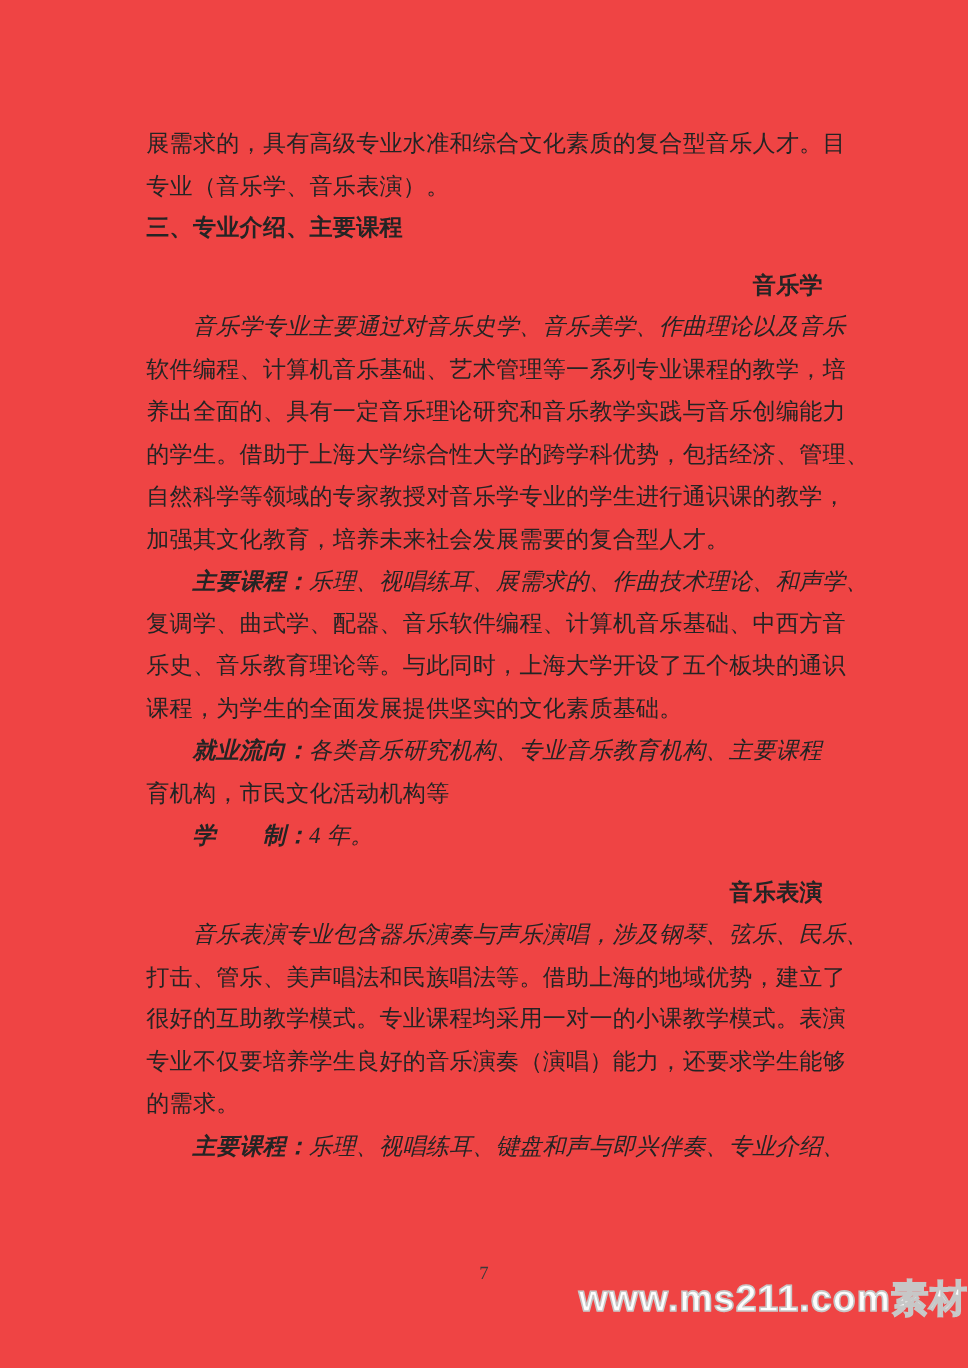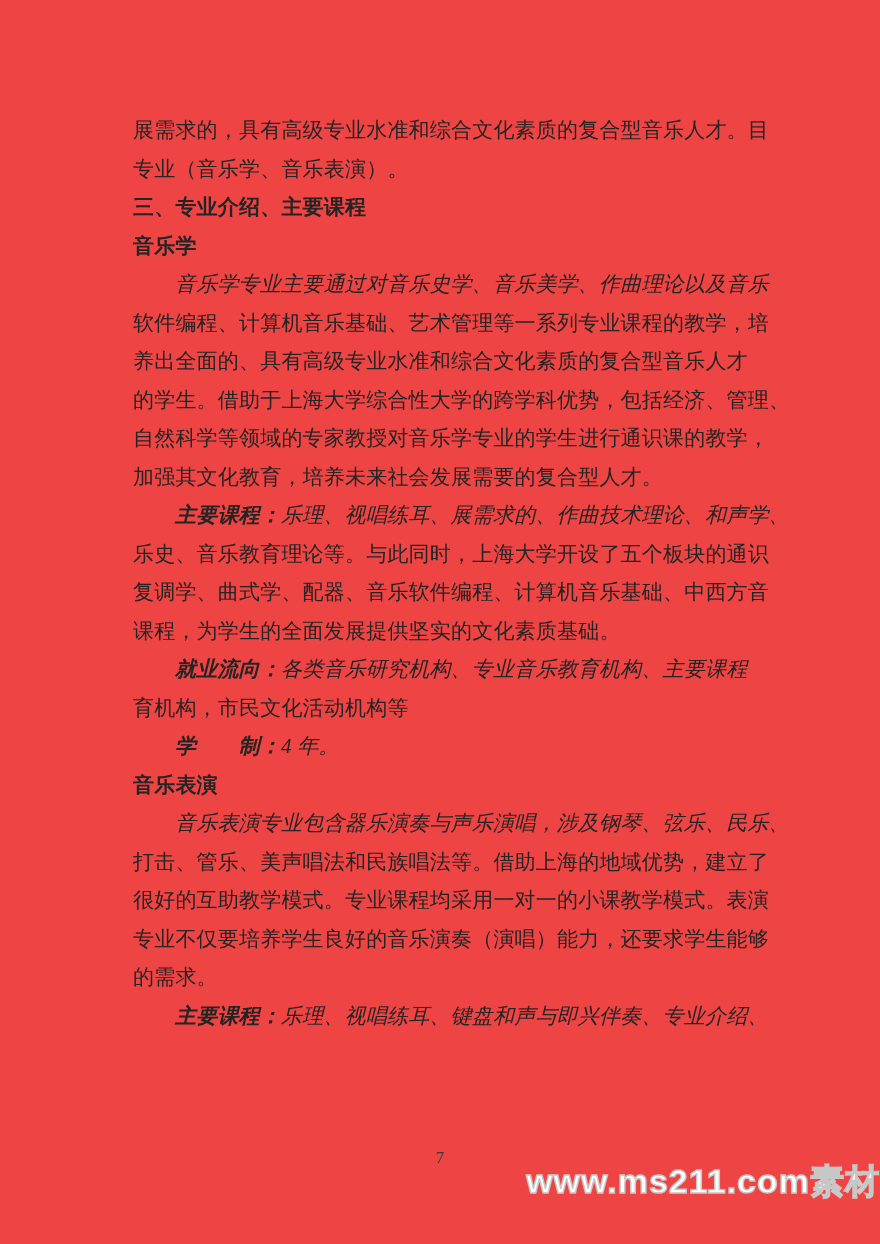--- a/index.html
+++ b/index.html
@@ -23,21 +23,21 @@
     width: 615px;
   }
   .line {
     height: 38.5px;
     line-height: 38.5px;
     font-size: 21px;
     white-space: nowrap;
     letter-spacing: 0.2px;
   }
   .indent { text-indent: 42px; font-style: italic; }
-  .center { text-align: left; white-space: normal; }
+  .center { text-align: right; white-space: normal; margin-top: 13px; }
   .bold { font-weight: bold; }
   .pagenum {
     position: absolute;
     top: 1147px;
     left: 0;
     width: 100%;
     text-align: center;
     font-size: 17px;
     line-height: 22px;
     color: #3a3a3a;
@@ -67,28 +67,28 @@
 
     <div class="line">展需求的，具有高级专业水准和综合文化素质的复合型音乐人才。目</div>
     <div class="line">专业（音乐学、音乐表演）。</div>
 
     <div class="line bold">三、专业介绍、主要课程</div>
 
     <div class="line center bold">音乐学</div>
 
     <div class="line indent">音乐学专业主要通过对音乐史学、音乐美学、作曲理论以及音乐</div>
     <div class="line">软件编程、计算机音乐基础、艺术管理等一系列专业课程的教学，培</div>
-    <div class="line">养出全面的、具有高级专业水准和综合文化素质的复合型音乐人才</div>
+    <div class="line">养出全面的、具有一定音乐理论研究和音乐教学实践与音乐创编能力</div>
     <div class="line">的学生。借助于上海大学综合性大学的跨学科优势，包括经济、管理、</div>
     <div class="line">自然科学等领域的专家教授对音乐学专业的学生进行通识课的教学，</div>
     <div class="line">加强其文化教育，培养未来社会发展需要的复合型人才。</div>
 
     <div class="line indent"><span class="bold">主要课程：</span><span>乐理、视唱练耳、展需求的、作曲技术理论、和声学、</span></div>
+    <div class="line">复调学、曲式学、配器、音乐软件编程、计算机音乐基础、中西方音</div>
     <div class="line">乐史、音乐教育理论等。与此同时，上海大学开设了五个板块的通识</div>
-    <div class="line">复调学、曲式学、配器、音乐软件编程、计算机音乐基础、中西方音</div>
     <div class="line">课程，为学生的全面发展提供坚实的文化素质基础。</div>
 
     <div class="line indent"><span class="bold">就业流向：</span><span>各类音乐研究机构、专业音乐教育机构、主要课程</span></div>
     <div class="line">育机构，市民文化活动机构等</div>
 
     <div class="line indent"><span class="bold">学　　制：</span><span>4 年。</span></div>
 
     <div class="line center bold">音乐表演</div>
 
     <div class="line indent">音乐表演专业包含器乐演奏与声乐演唱，涉及钢琴、弦乐、民乐、</div>

